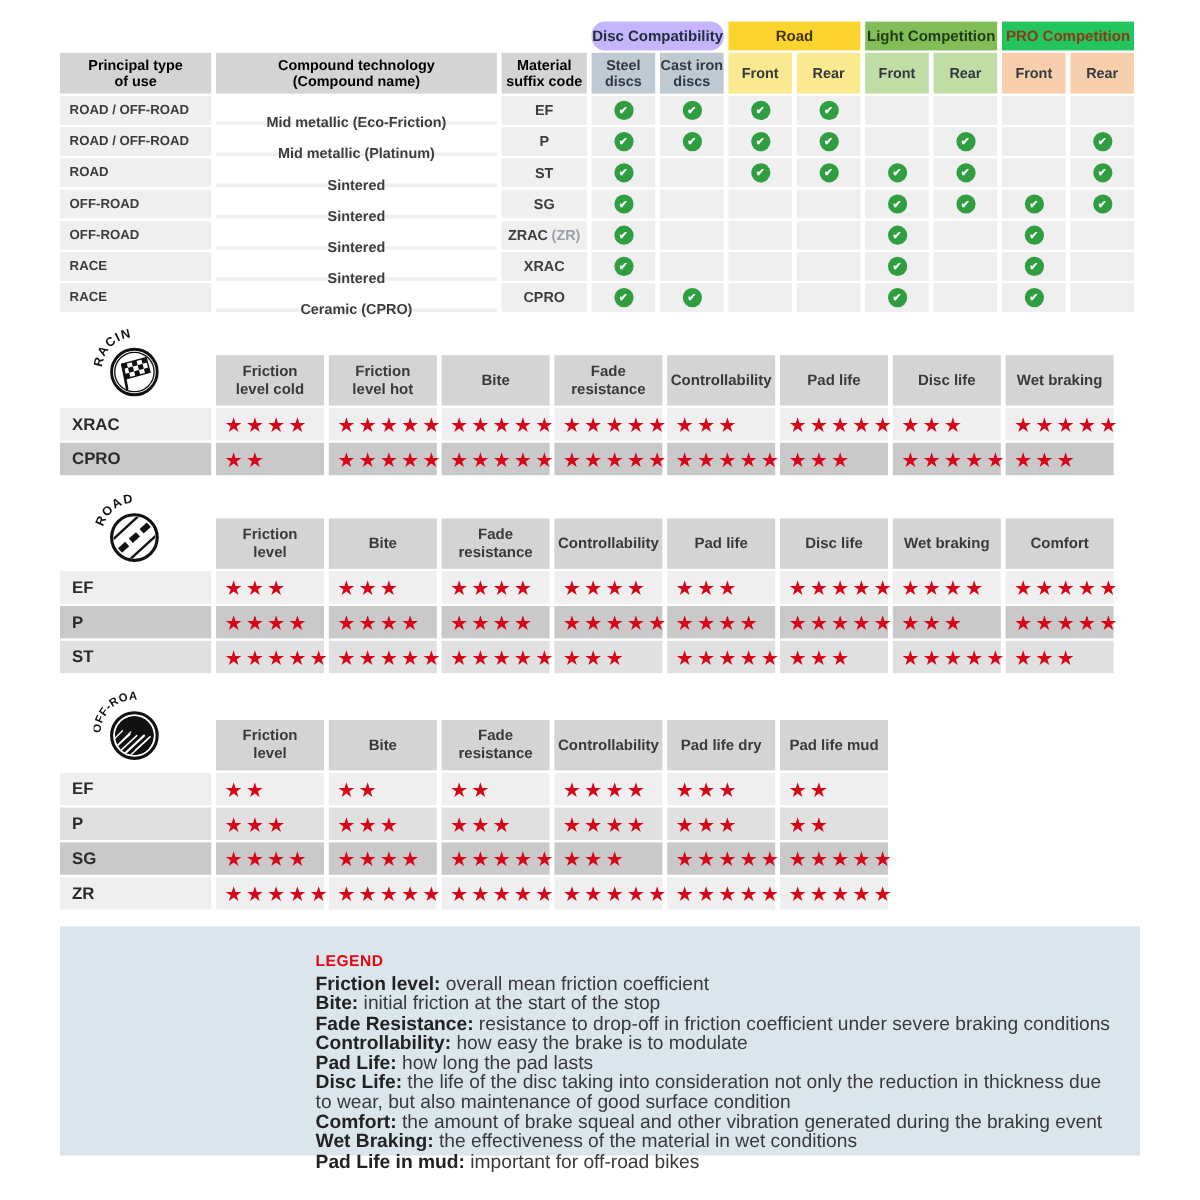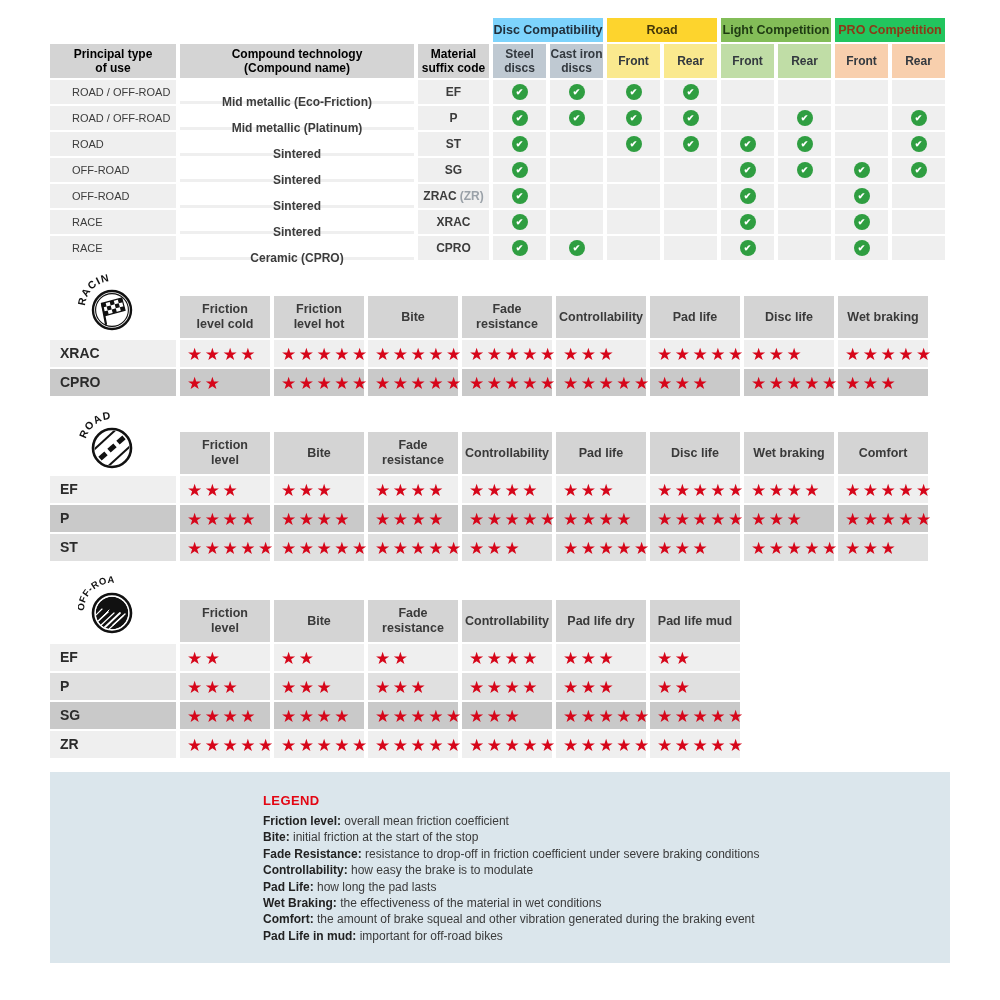--- a/index.html
+++ b/index.html
@@ -12,22 +12,22 @@
   .spacer { background:transparent; }
 
   
   #top-table { position:absolute; left:50px; top:18px; display:grid;
     grid-template-columns:126px 234px 71px repeat(8,53px);
     grid-template-rows:24px 34px repeat(7,24px);
     column-gap:4px; row-gap:2px; }
   .group-header { font-size:12.5px; font-weight:bold; grid-column:span 2; }
   .col-header { background:var(--hgray); font-size:12px; font-weight:bold; color:#000000; }
   .sub-header { font-size:12px; font-weight:bold; color:#33393f; }
-  .use-cell { background:var(--light); font-size:11px; font-weight:normal; color:#3c3c3c;
-              justify-content:flex-start; padding-left:22px; text-align:left; }
+  .use-cell { background:var(--light); font-size:11px; font-weight:bold; color:#3c3c3c;
+              justify-content:flex-start; padding-left:8px; text-align:left; }
   .tech-cell { background:var(--light); font-size:12px; font-weight:bold; color:#3c3c3c;margin-top:21px; }
   .code-cell { background:var(--light); font-size:12px; font-weight:bold; color:#3c3c3c; }
   .code-note { color:#9aa1a8; font-weight:600; margin-left:3px; }
   .check-cell { background:var(--light); }
   .check { width:16px; height:16px; border-radius:50%; background:var(--check); color:#fff;
            font-size:9px; font-weight:bold; display:flex; align-items:center; justify-content:center; }
 
   
   .section { position:absolute; left:50px; }
   .section svg.badge { position:absolute; left:28px; top:0; }
@@ -43,33 +43,33 @@
            padding-top:1px; }
   .shade-light  { background:var(--light); }
   .shade-medium { background:var(--medium); }
   .shade-dark   { background:var(--dark); }
 
   
   #legend { position:absolute; left:50px; top:772px; width:900px; height:191px;
             background:var(--legendbg); padding:21px 20px 0 213px; }
   #legend-title { color:var(--legendtitle); font-size:13px; font-weight:bold;
                   letter-spacing:0.4px; margin-bottom:5px; }
-  .leg-line { font-size:12px; line-height:16.4px; color:#3a3a3a; }
+  .leg-line { font-size:16px; line-height:16.4px; color:#3a3a3a; }
   .leg-term { font-weight:bold; color:#222; }
 </style>
 </head>
 <body>
 
 <div id="page">
 
   <div id="top-table">
       <div class="spacer"></div>
       <div class="spacer"></div>
       <div class="spacer"></div>
-      <div class="cell group-header" style="background: #7dd3fc; color: rgb(33, 47, 60);">Disc Compatibility</div>
+      <div class="cell group-header" style="background: #c4b5fd; color: rgb(33, 47, 60); border-radius: 11px;">Disc Compatibility</div>
       <div class="cell group-header" style="background: rgb(253, 212, 45); color: rgb(67, 55, 10);">Road</div>
       <div class="cell group-header" style="background: rgb(131, 189, 88); color: rgb(30, 58, 18);">Light Competition</div>
       <div class="cell group-header" style="background: #22c55e; color: rgb(140, 58, 23);">PRO Competition</div>
       <div class="cell col-header">Principal type
 of use</div>
       <div class="cell col-header">Compound technology
 (Compound name)</div>
       <div class="cell col-header">Material
 suffix code</div>
       <div class="cell sub-header" style="background: rgb(191, 201, 210);">Steel
@@ -345,19 +345,20 @@
   </div>
 
   <div id="legend">
     <div id="legend-title">LEGEND</div>
     <div id="legend-entries">
         <div class="leg-line"><span class="leg-term">Friction level:</span> overall mean friction coefficient</div>
         <div class="leg-line"><span class="leg-term">Bite:</span> initial friction at the start of the stop</div>
         <div class="leg-line"><span class="leg-term">Fade Resistance:</span> resistance to drop-off in friction coefficient under severe braking conditions</div>
         <div class="leg-line"><span class="leg-term">Controllability:</span> how easy the brake is to modulate</div>
         <div class="leg-line"><span class="leg-term">Pad Life:</span> how long the pad lasts</div>
+        <div class="leg-line"><span class="leg-term">Disc Life:</span> the life of the disc taking into consideration not only the reduction in thickness due to wear, but also maintenance of good surface condition</div>
+        <div class="leg-line"><span class="leg-term">Comfort:</span> the amount of brake squeal and other vibration generated during the braking event</div>
         <div class="leg-line"><span class="leg-term">Wet Braking:</span> the effectiveness of the material in wet conditions</div>
-        <div class="leg-line"><span class="leg-term">Comfort:</span> the amount of brake squeal and other vibration generated during the braking event</div>
         <div class="leg-line"><span class="leg-term">Pad Life in mud:</span> important for off-road bikes</div>
       </div>
   </div>
 
 </div>
 
 </body></html>

